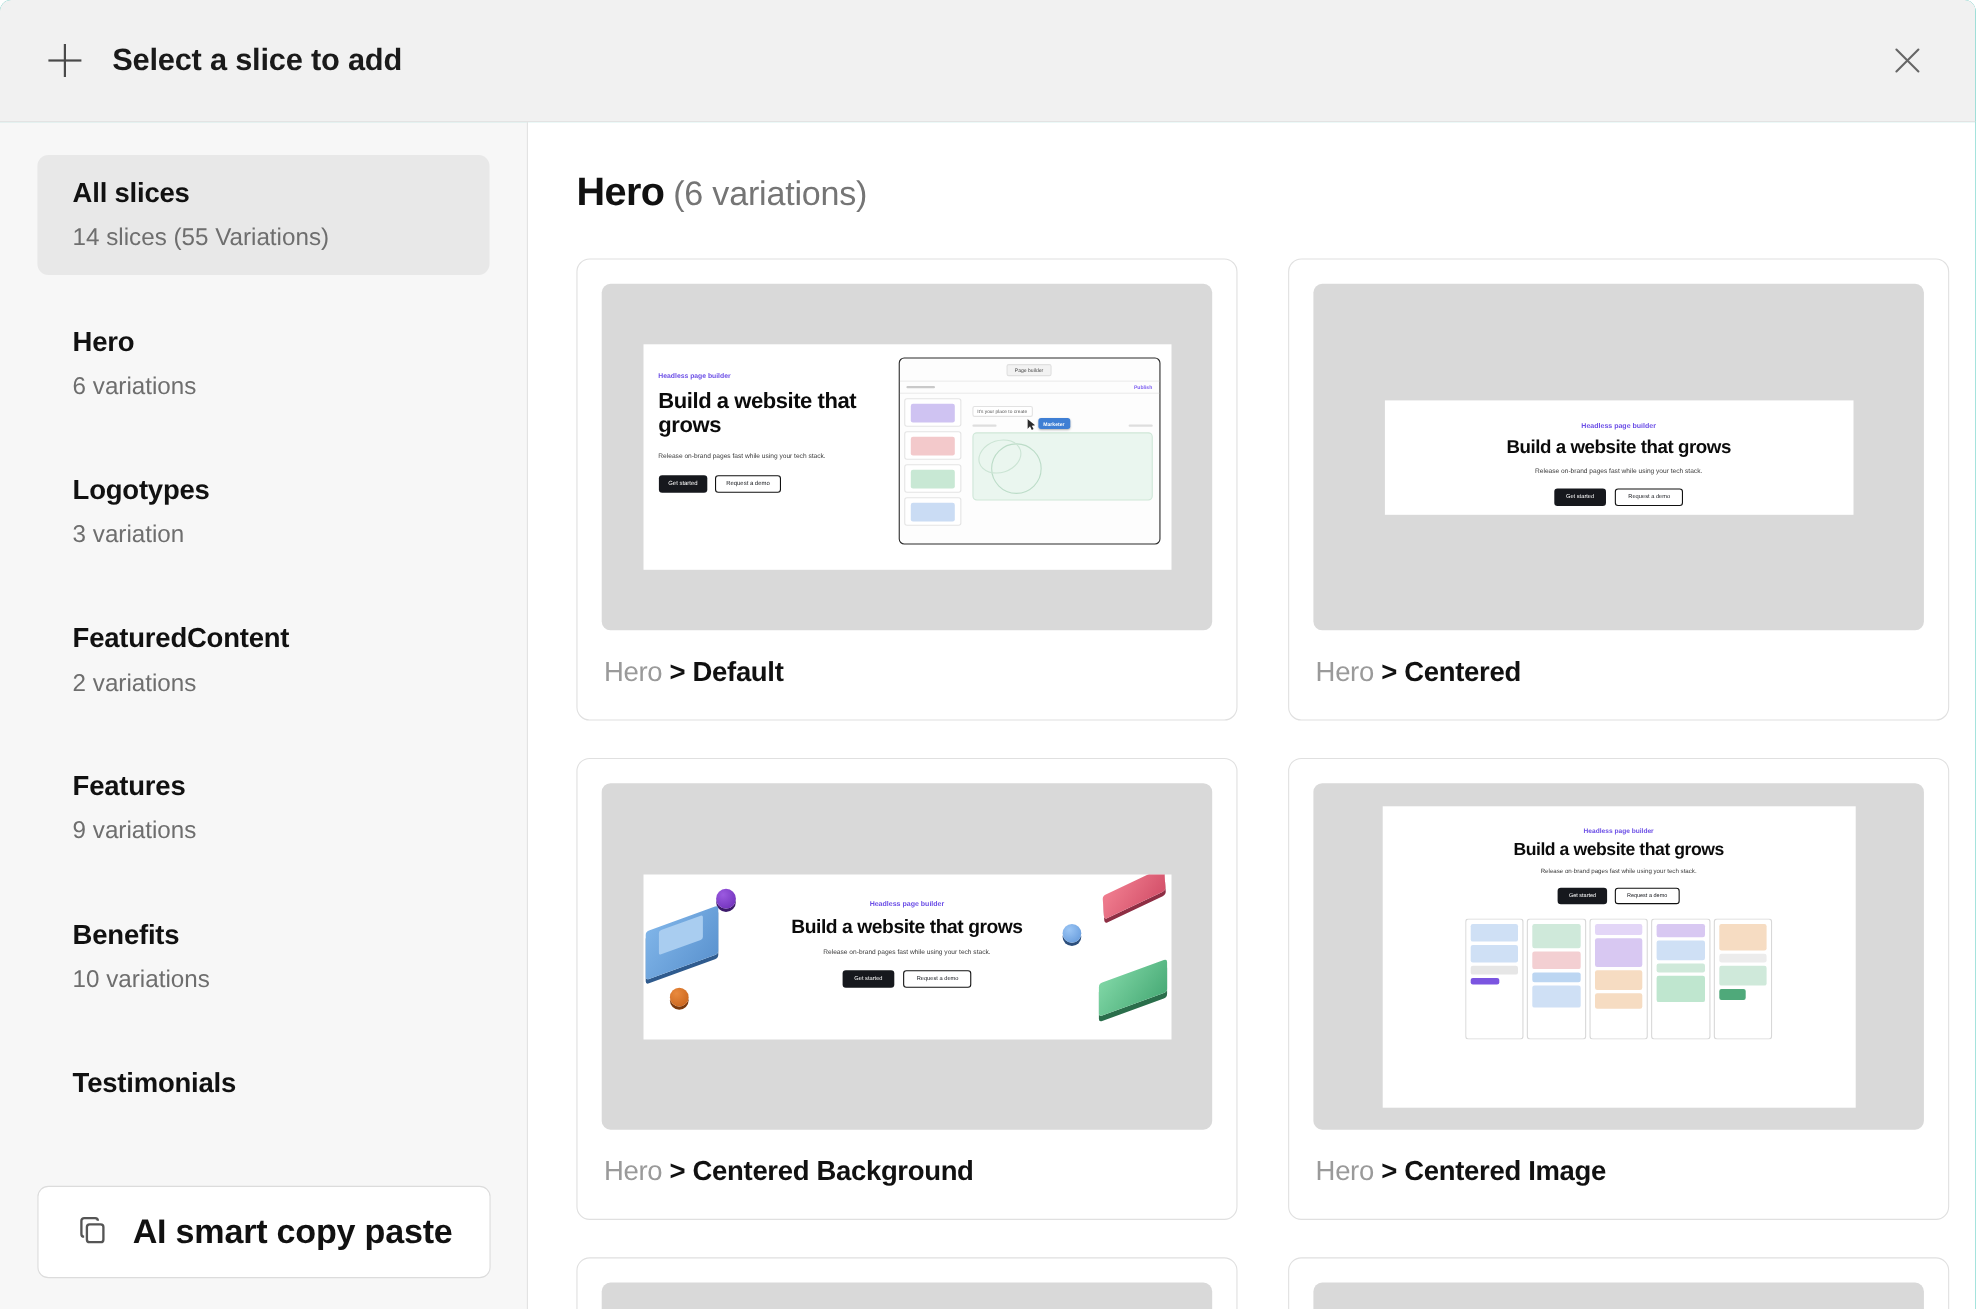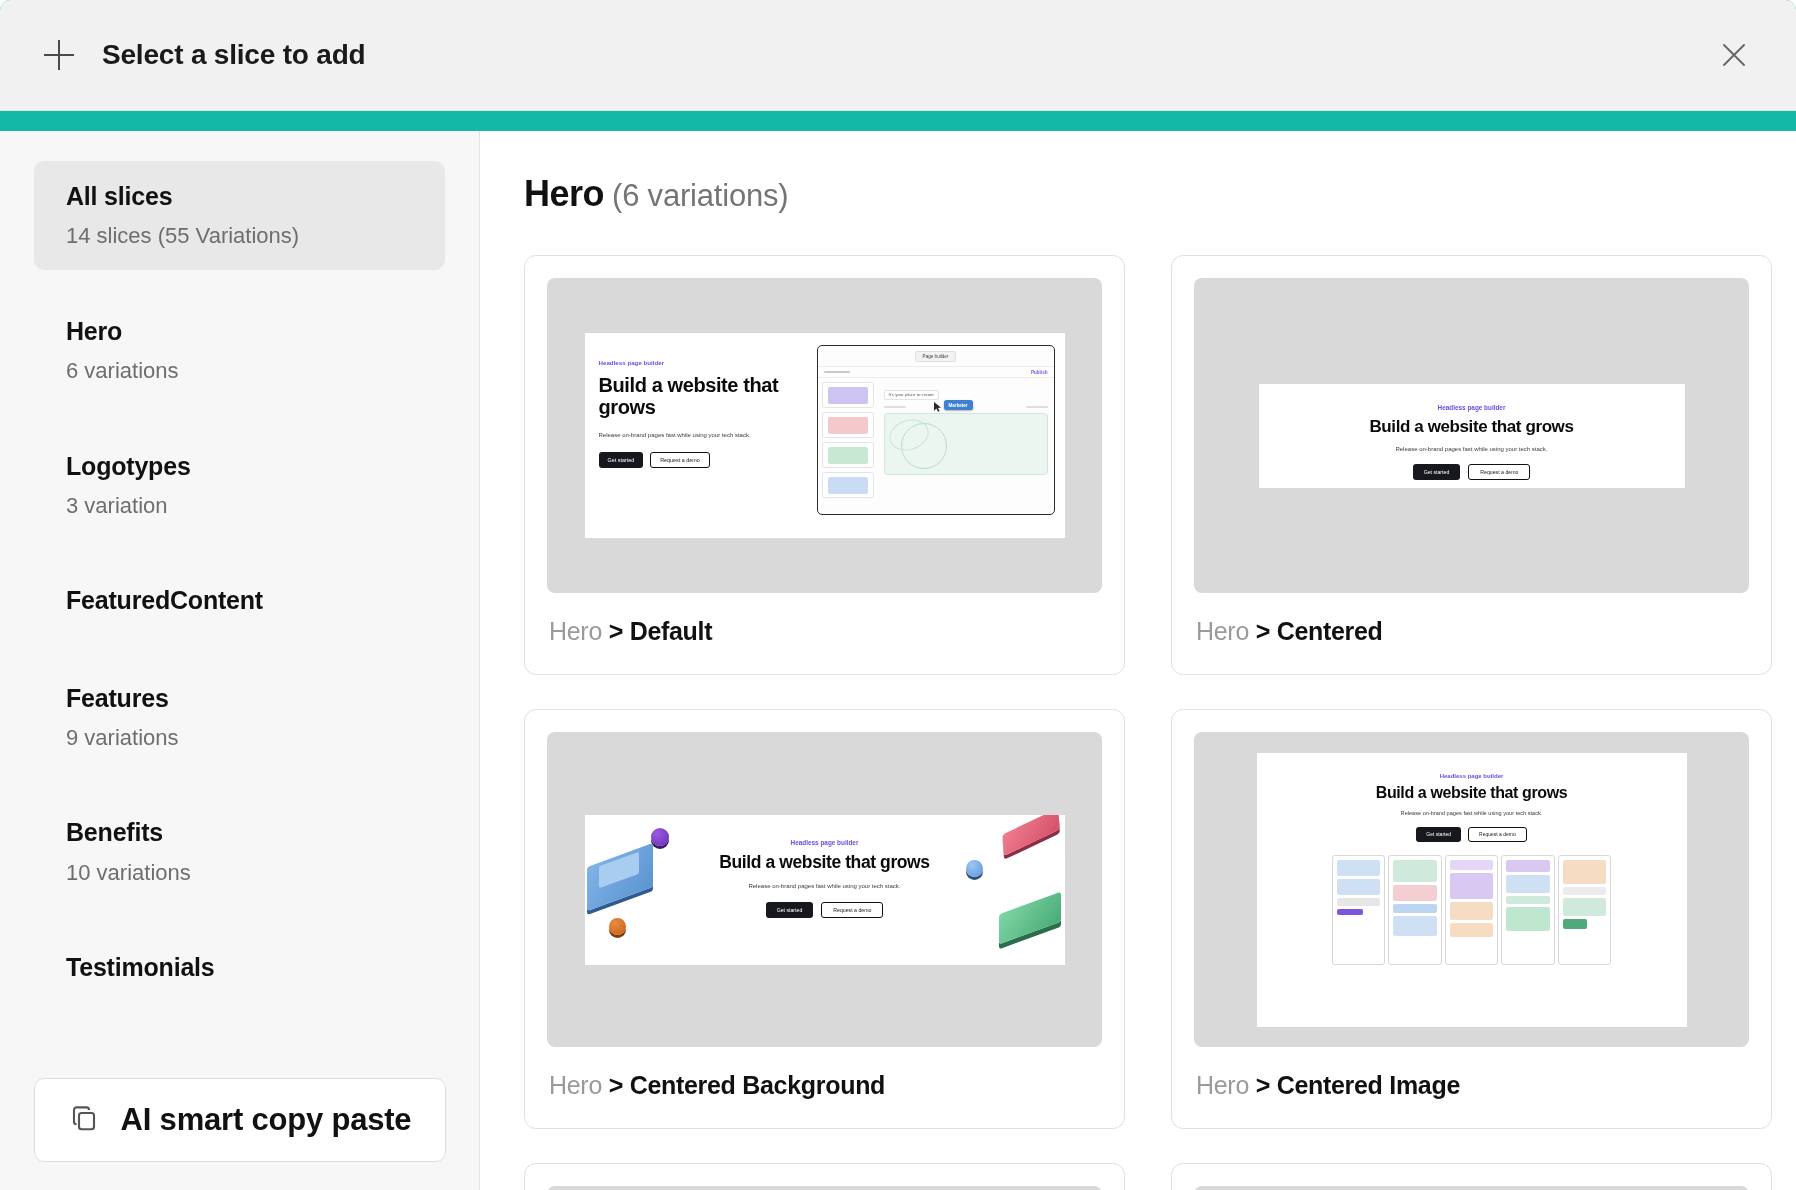--- a/index.html
+++ b/index.html
@@ -46,21 +46,21 @@
   .close-btn {
     position: absolute; right: 40px; top: 50%;
     transform: translateY(-50%);
     width: 44px; height: 44px;
     display: flex; align-items: center; justify-content: center;
     cursor: pointer; background: none; border: none;
   }
   .close-btn svg { display: block; }
 
   
-  .body-row { flex: 1; display: flex; min-height: 0; margin-top: 20px; }
+  .body-row { flex: 1; display: flex; min-height: 0; }
 
   
   .sidebar {
     width: 480px; min-width: 480px;
     background: #f7f7f7;
     border-right: 1px solid #e3e3e3;
     position: relative;
     overflow: hidden;
   }
   .sidebar-scroll { position: absolute; inset: 0; padding: 30px 34px 0 34px; }
@@ -305,20 +305,21 @@
           <div class="side-sub">6 variations</div>
         </div>
 
         <div class="side-item">
           <div class="side-title">Logotypes</div>
           <div class="side-sub">3 variation</div>
         </div>
 
         <div class="side-item">
           <div class="side-title">FeaturedContent</div>
+          <div class="side-sub">2 variations</div>
         </div>
 
         <div class="side-item">
           <div class="side-title">Features</div>
           <div class="side-sub">9 variations</div>
         </div>
 
         <div class="side-item">
           <div class="side-title">Benefits</div>
           <div class="side-sub">10 variations</div>

